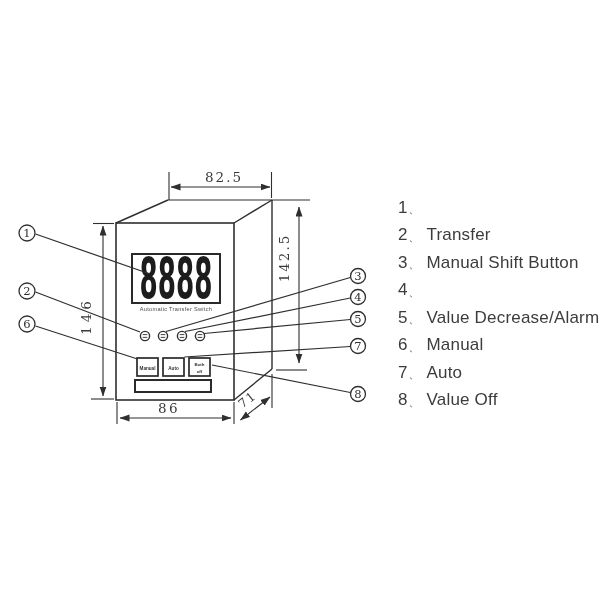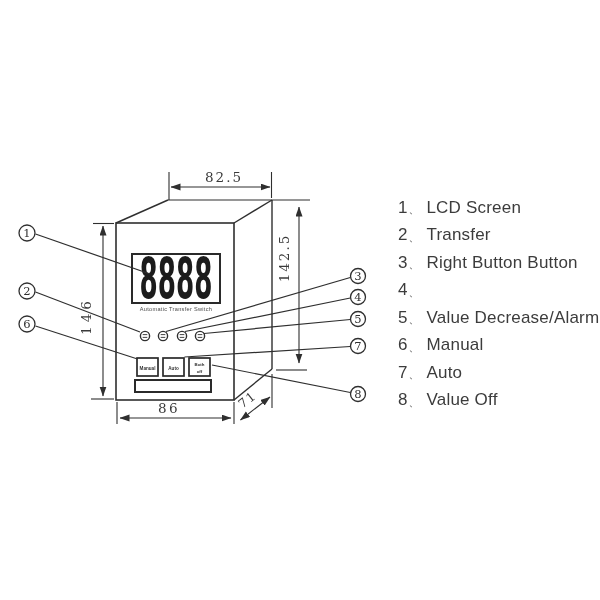--- a/index.html
+++ b/index.html
@@ -132,31 +132,30 @@
       <text transform="translate(289,258) rotate(-90)" letter-spacing="2">142.5</text>
       <text x="169" y="413" letter-spacing="2.5">86</text>
       <text transform="translate(250,403) rotate(-38)" font-size="12.5" letter-spacing="1.5">71</text>
     </g>
   </svg>
 
   <div class="legend">
     <div class="legend-row">
       <span class="legend-num">1</span>
         <span class="legend-sep">、</span>
-        <span class="legend-label">LCD Screen</span>
     </div>
     <div class="legend-row">
       <span class="legend-num">2</span>
         <span class="legend-sep">、</span>
         <span class="legend-label">Transfer</span>
     </div>
     <div class="legend-row">
       <span class="legend-num">3</span>
         <span class="legend-sep">、</span>
-        <span class="legend-label">Right Button Button</span>
+        <span class="legend-label">Manual Shift Button</span>
     </div>
     <div class="legend-row">
       <span class="legend-num">4</span>
         <span class="legend-sep">、</span>
     </div>
     <div class="legend-row">
       <span class="legend-num">5</span>
         <span class="legend-sep">、</span>
         <span class="legend-label">Value Decrease/Alarm</span>
     </div>

